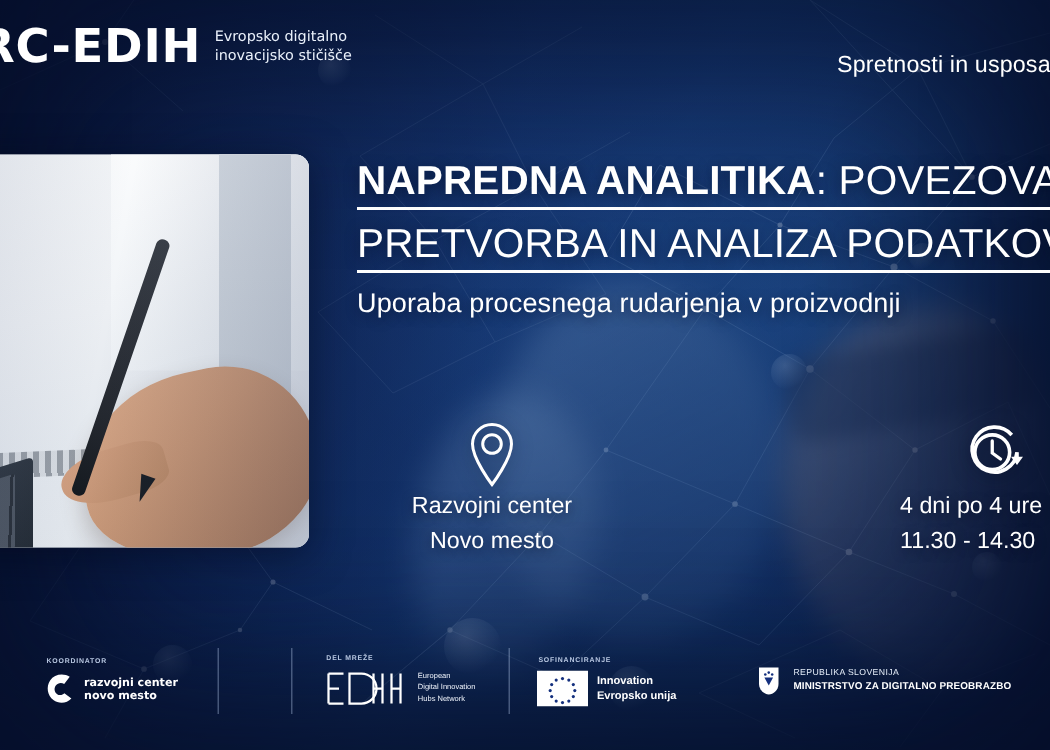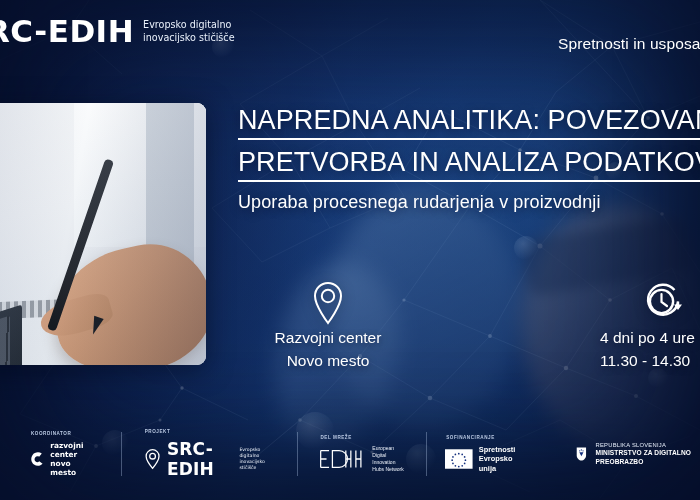--- a/index.html
+++ b/index.html
@@ -70,21 +70,21 @@
         border-left:5px solid transparent; border-right:5px solid transparent;
         border-top:18px solid #1a1f26; transform:rotate(19deg); }
   .photo .shade { position:absolute; inset:0; background:
         linear-gradient(100deg, rgba(20,40,90,.12) 0%, rgba(20,40,90,0) 45%, rgba(18,36,82,.18) 100%); }
 
   
   .title { position:absolute; left:238px; top:99px; z-index:9; white-space:nowrap; }
   .title .tline { color:#ffffff; font-size:27px; line-height:42px; letter-spacing:.1px;
                   text-shadow:0 2px 9px rgba(4,12,34,.55); }
   .title .tline .u { border-bottom:2px solid #ffffff; padding-bottom:3px; }
-  .title .tline b { font-weight:400; }
+  .title .tline b { font-weight:700; }
   .subtitle { position:absolute; left:238px; top:192px; z-index:9; color:#ffffff;
               font-size:18px; letter-spacing:.1px; white-space:nowrap;
               text-shadow:0 2px 8px rgba(4,12,34,.55); }
 
   
   .info { position:absolute; top:278px; z-index:9; color:#ffffff; text-align:center; }
   .info .ico { height:48px; display:flex; align-items:center; justify-content:center;
                filter:drop-shadow(0 2px 6px rgba(4,12,34,.5)); }
   .info .ln { font-size:15.5px; line-height:23px; white-space:nowrap;
               text-shadow:0 2px 7px rgba(4,12,34,.55); }
@@ -289,34 +289,20 @@
         </svg>
         <div class="ftxt rcnm">
           <div>razvojni center</div>
           <div>novo mesto</div>
         </div>
       </div>
     </div>
 
     <div class="fsep" style="margin:0 22px 0 26px;"></div>
 
-    <div class="fgroup">
-      <div class="fcap">PROJEKT</div>
-      <div class="frow">
-        <svg width="24" height="30" viewBox="0 0 24 30" fill="none" stroke="#ffffff" stroke-width="1.8">
-          <path d="M12 28 C12 28 21 17 21 11 A9 9 0 0 0 3 11 C3 17 12 28 12 28 Z"></path>
-          <circle cx="12" cy="11" r="4"></circle>
-        </svg>
-        <div class="srctxt">SRC-EDIH</div>
-        <div class="srcsub">
-          <div>Evropsko digitalno</div>
-          <div>inovacijsko stičišče</div>
-        </div>
-      </div>
-    </div>
 
     <div class="fsep" style="margin:0 22px 0 26px;"></div>
 
     <div class="fgroup">
       <div class="fcap">DEL MREŽE</div>
       <div class="frow">
         <svg width="56" height="26" viewBox="0 0 56 26">
           <g fill="none" stroke="#ffffff" stroke-width="1.5">
             <path d="M2 3 H12 M2 3 V23 M2 23 H12 M2 13 H9"></path>
             <path d="M16 3 H24 A5 5 0 0 1 24 23 H16 V3 Z"></path>
@@ -348,21 +334,21 @@
               <circle cx="21.2" cy="20.4" r="1.05"></circle>
             <circle cx="17" cy="21.4" r="1.05"></circle>
               <circle cx="12.8" cy="20.4" r="1.05"></circle>
             <circle cx="9.8" cy="17.4" r="1.05"></circle>
               <circle cx="8.8" cy="13.4" r="1.05"></circle>
             <circle cx="9.8" cy="9.4" r="1.05"></circle>
               <circle cx="12.8" cy="6.4" r="1.05"></circle>
           </g>
         </svg>
         <div class="ftxt eusub">
-          <div>Spretnosti</div>
+          <div>Innovation</div>
           <div>Evropsko unija</div>
         </div>
       </div>
     </div>
 
     <div class="fgroup" style="margin-left:54px;">
       <div class="frow">
         <svg width="15" height="20" viewBox="0 0 15 20">
           <path d="M1 1 H14 V12 C14 16 10.5 19 7.5 19 C4.5 19 1 16 1 12 Z" fill="#ffffff"></path>
           <path d="M7.5 13 L4.6 7.6 L10.4 7.6 Z" fill="#14307e"></path>

